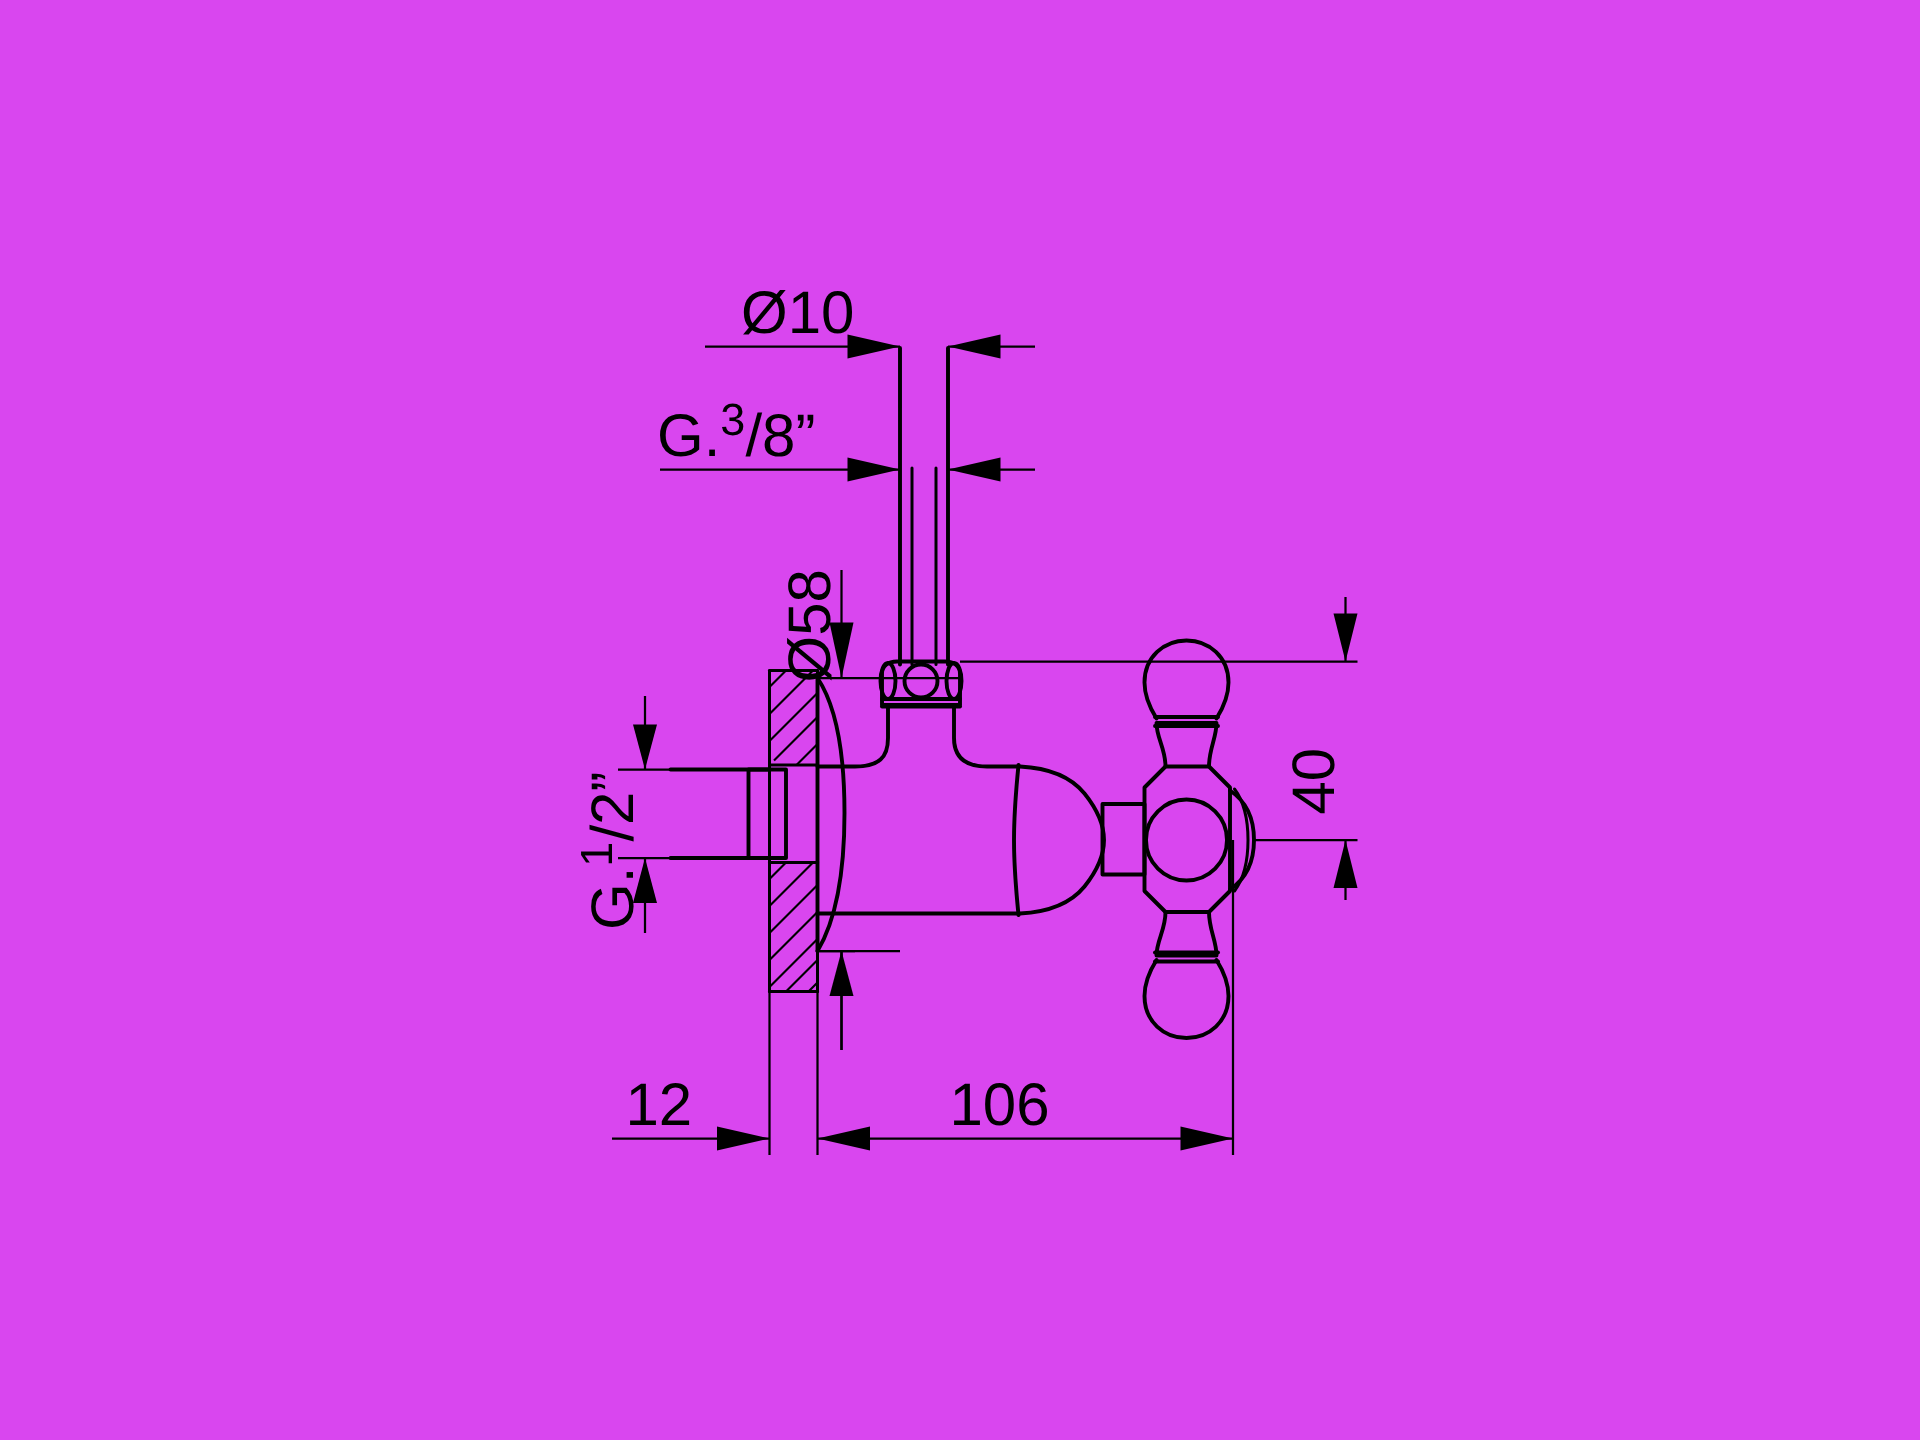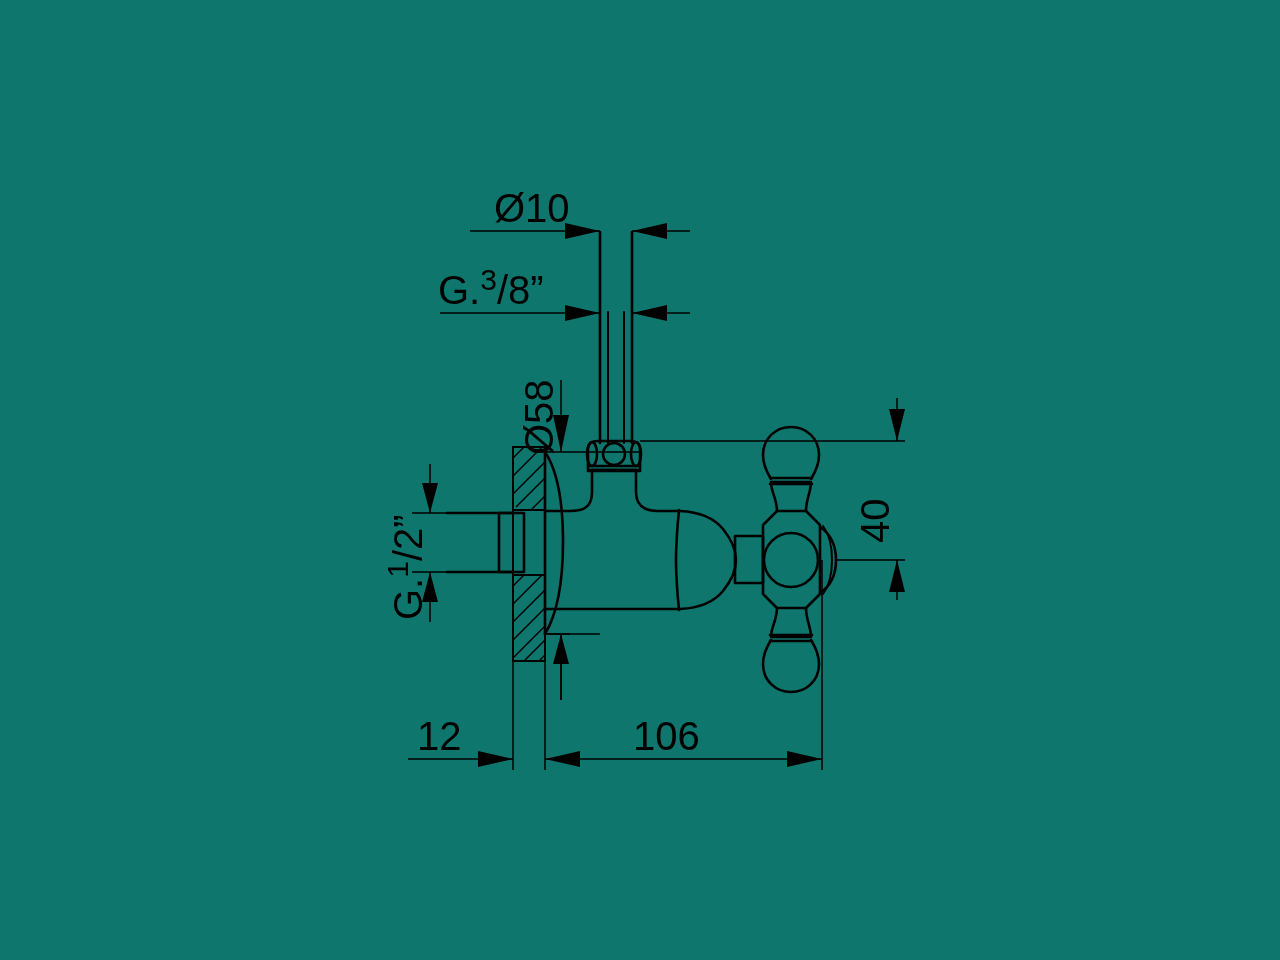--- a/index.html
+++ b/index.html
@@ -10,21 +10,21 @@
   body {
     width: 1280px;
     height: 960px;
     font-family: "Liberation Sans", sans-serif;
     overflow: hidden;
   }
   #drawing-root {
     position: relative;
     width: 1280px;
     height: 960px;
-    background: #0f766e;
+    background: #d946ef;
   }
   svg.drawing {
     display: block;
     width: 1280px;
     height: 960px;
   }
   .outline {
     fill: none;
     stroke: #000000;
     stroke-width: 2.6;

